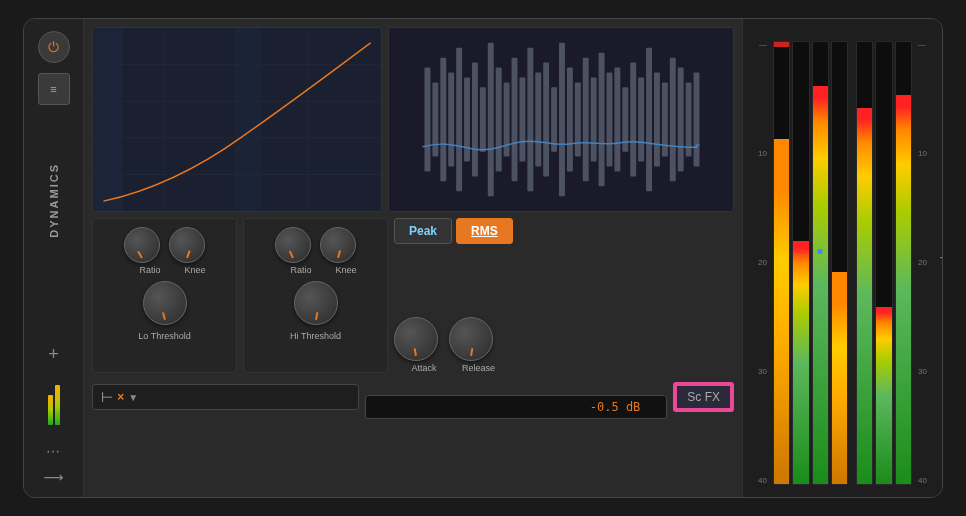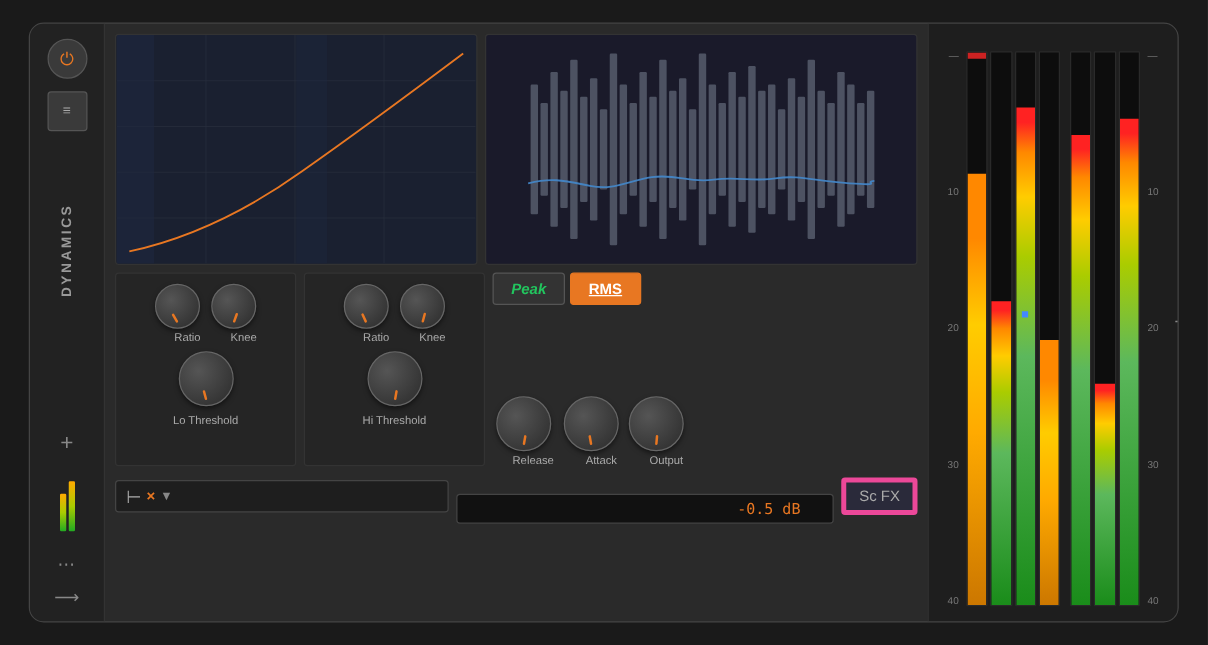--- a/index.html
+++ b/index.html
@@ -292,22 +292,21 @@
       padding: 5px 14px;
       border-radius: 3px;
       border: 1px solid #555;
       cursor: pointer;
       font-size: 12px;
       font-weight: bold;
     }
 
     .mode-btn-inactive {
       background: #333;
-      color: #22c55e;
-      font-style: italic;
+      color: #7dd3fc;
     }
 
     .mode-btn-active {
       background: #e87722;
       color: #fff;
       border-color: #e87722;
       text-decoration: underline;
     }
 
     .attack-release-output-row {
@@ -627,35 +626,29 @@
       <div class="right-controls">
 
         <div class="peak-rms-row">
           <button class="mode-btn mode-btn-inactive">Peak</button>
           <button class="mode-btn mode-btn-active">RMS</button>
         </div>
 
         <div class="attack-release-output-row">
           <div class="knob-col">
             <div class="knob knob-large">
-              <div class="knob-indicator knob-indicator-release"></div>
-            </div>
-            <span class="knob-label">Release</span>
-          </div>
-          <div class="knob-col">
-            <div class="knob knob-large">
               <div class="knob-indicator knob-indicator-attack"></div>
             </div>
             <span class="knob-label">Attack</span>
           </div>
           <div class="knob-col">
             <div class="knob knob-large">
-              <div class="knob-indicator knob-indicator-output"></div>
+              <div class="knob-indicator knob-indicator-release"></div>
             </div>
-            <span class="knob-label">Output</span>
+            <span class="knob-label">Release</span>
           </div>
         </div>
 
       </div>
     </div>
 
     <div class="bottom-row">
       <div class="device-input-area">
         <span class="device-icon">⊢</span>
         <span class="device-x">×</span>

